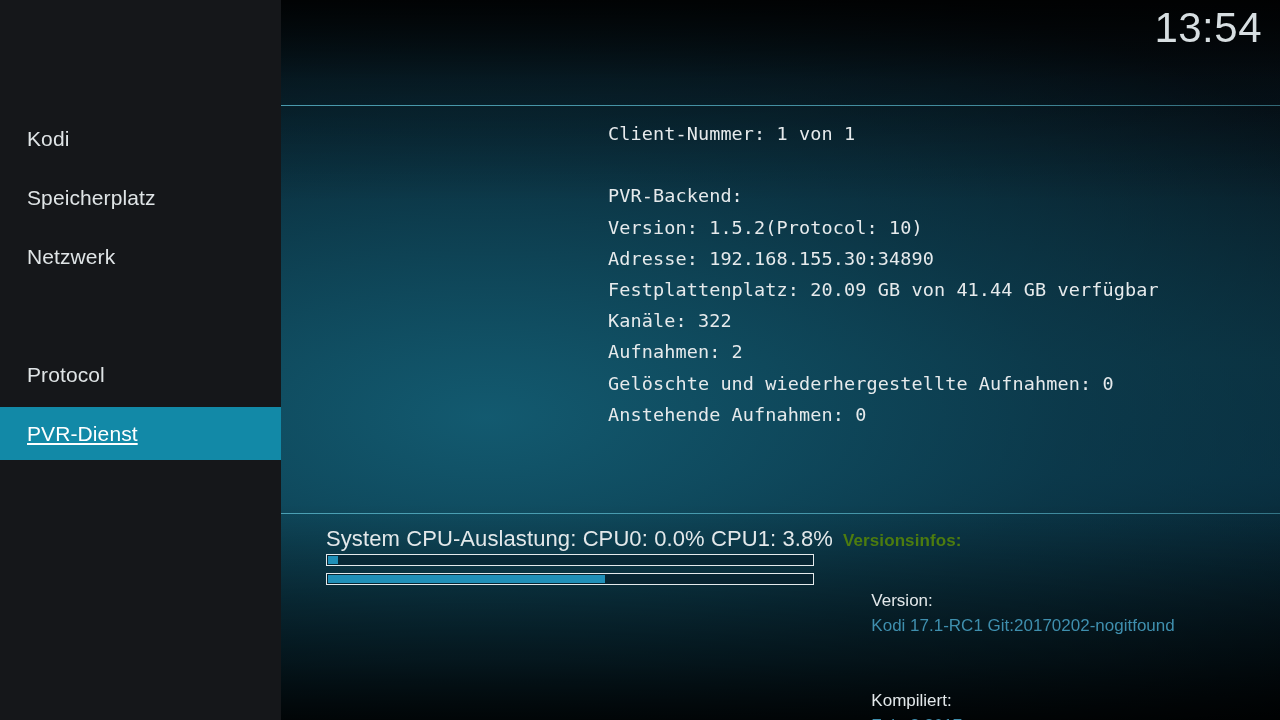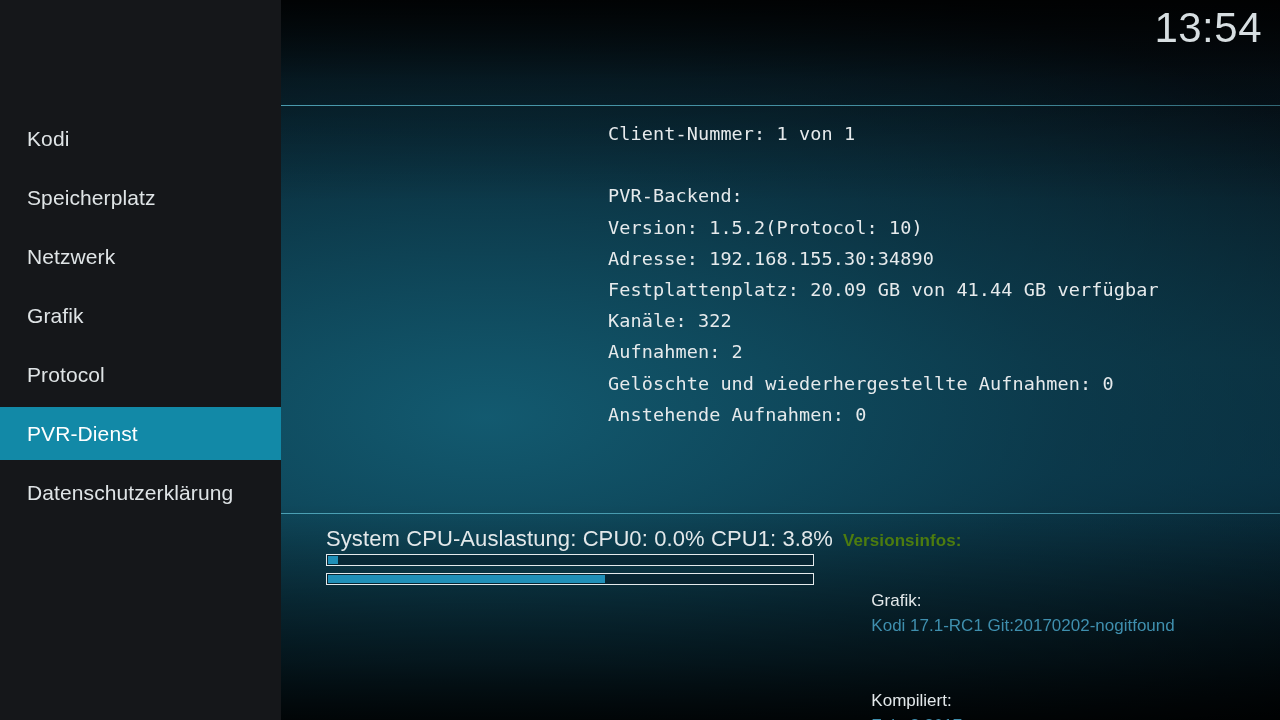--- a/index.html
+++ b/index.html
@@ -37,21 +37,21 @@
   #sidebar {
     position:absolute; left:0; top:0; width:281px; height:720px;
     background:#15171a;
   }
   .menu-item {
     position:absolute; left:0; width:281px; height:53px;
     display:flex; align-items:center; padding-left:27px;
     font-size:21px; font-weight:300; color:#dfe4e6; letter-spacing:0.1px;
     white-space:nowrap;
   }
-  .menu-item.selected { background:#1289a7; color:#ffffff; }
+  .menu-item.selected { background:#1289a7; color:#ffffff;text-decoration:underline; }
   
   #content-panel {
     position:absolute; left:281px; top:0; width:999px; height:720px;
   }
   .rule {
     position:absolute; left:281px; width:999px; height:1px;
     background:linear-gradient(90deg, rgba(86,176,196,0.85) 0%, rgba(86,176,196,0.75) 70%, rgba(86,176,196,0.55) 100%);
   }
   #rule-top { top:105px; }
   #rule-bottom { top:513px; }
@@ -101,31 +101,25 @@
   <div id="sidebar">
       <div class="menu-item" style="top: 112px;">
         <span>Kodi</span>
       </div>
       <div class="menu-item" style="top: 171px;">
         <span>Speicherplatz</span>
       </div>
       <div class="menu-item" style="top: 230px;">
         <span>Netzwerk</span>
       </div>
-      <div class="menu-item" style="top: 289px;">
-        <span>Grafik</span>
-      </div>
       <div class="menu-item" style="top: 348px;">
         <span>Protocol</span>
       </div>
       <div class="menu-item selected" style="top: 407px;">
         <span>PVR-Dienst</span>
-      </div>
-      <div class="menu-item" style="top: 466px;">
-        <span>Datenschutzerklärung</span>
       </div>
     </div>
 
   <div class="rule" id="rule-top"></div>
   <div class="rule" id="rule-bottom"></div>
 
   <div id="content-panel">
     <div id="info-block"><div class="info-line">Client-Nummer: 1 von 1</div><div class="info-line blank">&nbsp;</div><div class="info-line">PVR-Backend:</div><div class="info-line">Version: 1.5.2(Protocol: 10)</div><div class="info-line">Adresse: 192.168.155.30:34890</div><div class="info-line">Festplattenplatz: 20.09 GB von 41.44 GB verfügbar</div><div class="info-line">Kanäle: 322</div><div class="info-line">Aufnahmen: 2</div><div class="info-line">Gelöschte und wiederhergestellte Aufnahmen: 0</div><div class="info-line">Anstehende Aufnahmen: 0</div></div>
   </div>
 
@@ -143,21 +137,21 @@
     </div>
 
     <div class="meter-track">
       <div class="meter-fill" id="mem-fill" style="width: 277px;"></div>
     </div>
   </div>
 
   <div id="status-right">
     <div id="version-heading">Versionsinfos:</div>
     <div class="version-row">
-      <span>Grafik:</span>
+      <span>Version:</span>
       <span class="val">Kodi 17.1-RC1 Git:20170202-nogitfound</span>
     </div>
     <div class="version-row">
       <span>Kompiliert:</span>
       <span class="val">Feb  2 2017</span>
     </div>
   </div>
 
 </div>
 

